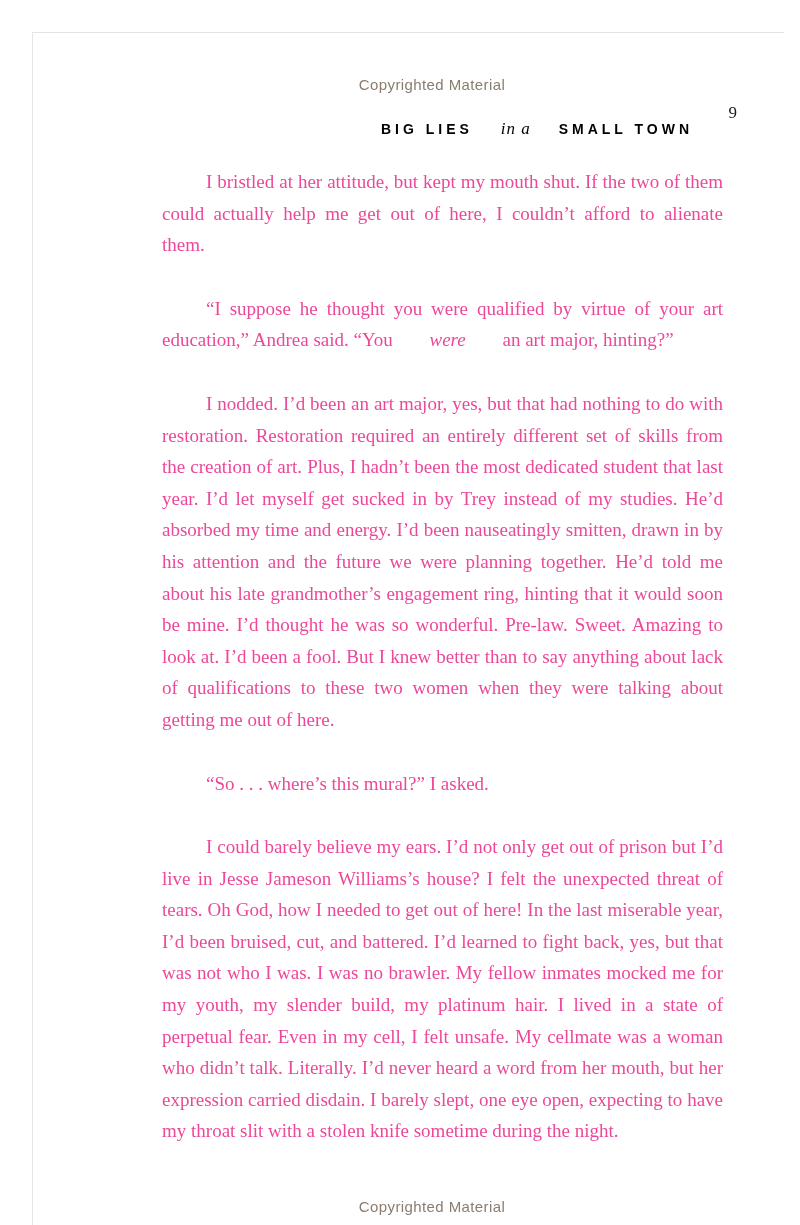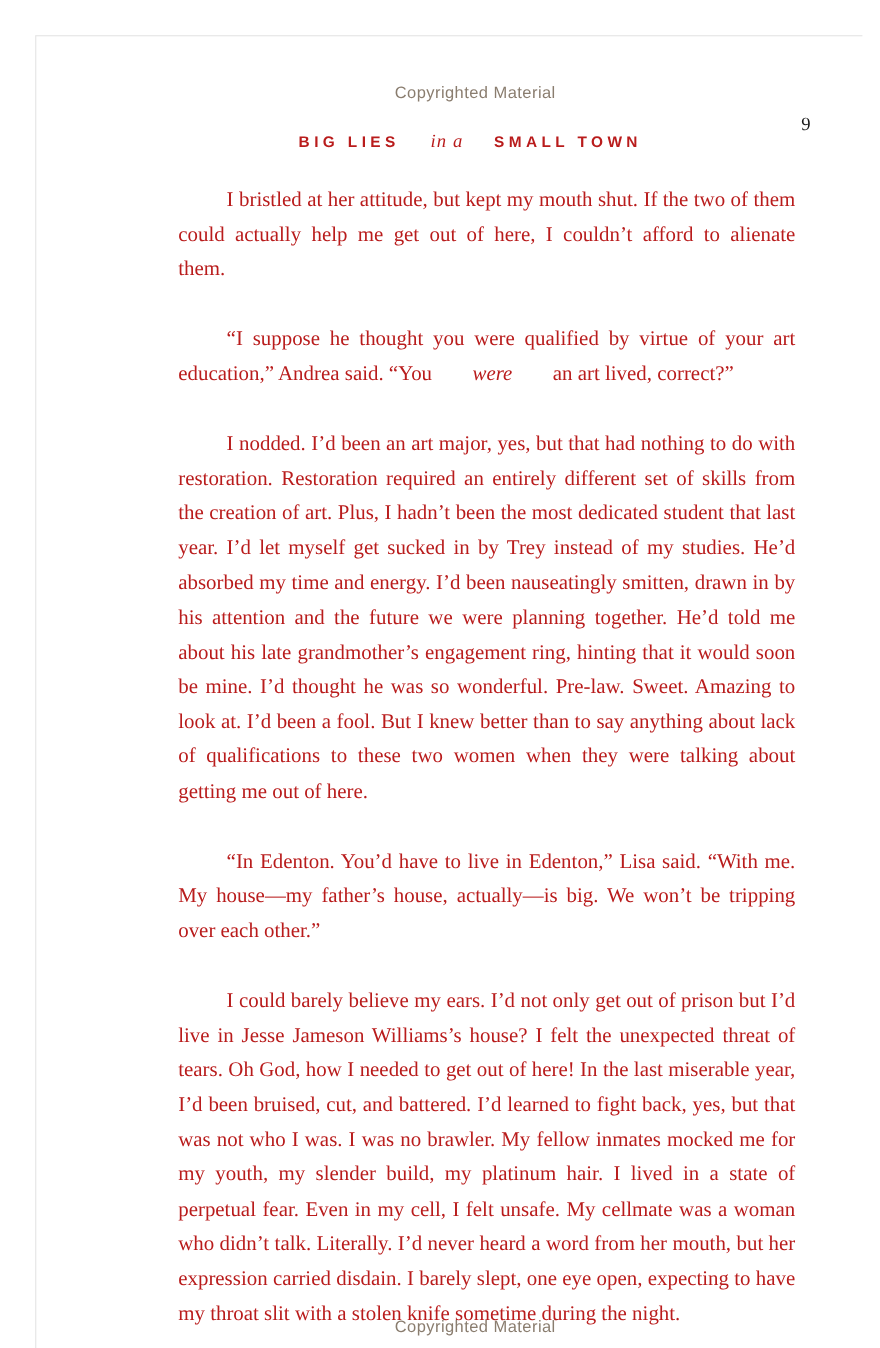--- a/index.html
+++ b/index.html
@@ -30,26 +30,26 @@
     position: absolute;
     top: 54px;
     left: 97px;
     right: 78px;
     height: 24px;
   }
   .title {
     position: absolute;
     left: 0;
     right: 28px;
-    text-align: center;
+    text-align: right;
     font-family: "Liberation Sans", sans-serif;
     font-weight: 700;
     font-size: 14px;
     letter-spacing: 4px;
-    color: #b91c1c;
+    color: #000000;
     white-space: nowrap;
   }
   .title .script {
     font-family: "Liberation Serif", serif;
     font-style: italic;
     font-weight: 400;
     font-size: 17px;
     letter-spacing: 1px;
     text-transform: none;
     padding: 0 4px;
@@ -66,21 +66,21 @@
     position: absolute;
     top: 101px;
     left: 97px;
     width: 625px;
   }
   .body-text p {
     font-size: 19px;
     line-height: 31.6px;
     text-align: justify;
     text-indent: 28px;
-    color: #b91c1c;
+    color: #ec4899;
   }
   .body-text p em { font-style: italic; }
 </style>
 </head>
 <body>
 
 <div class="page">
 
   <div class="copyright top">Copyrighted Material</div>
 
@@ -88,21 +88,21 @@
     <div class="title">
       <span>BIG LIES</span>
       <span class="script">in a</span>
       <span>SMALL TOWN</span>
     </div>
     <div class="pagenum">9</div>
   </div>
 
   <div class="body-text" id="body-text">
       <p><span>I bristled at her attitude, but kept my mouth shut. If the two of them could actually help me get out of here, I couldn’t afford to alienate them.</span></p>
-      <p><span>“I suppose he thought you were qualified by virtue of your art education,” Andrea said. “You </span><em>were</em><span> an art lived, correct?”</span></p>
+      <p><span>“I suppose he thought you were qualified by virtue of your art education,” Andrea said. “You </span><em>were</em><span> an art major, hinting?”</span></p>
       <p><span>I nodded. I’d been an art major, yes, but that had nothing to do with restoration. Restoration required an entirely different set of skills from the creation of art. Plus, I hadn’t been the most dedicated student that last year. I’d let myself get sucked in by Trey instead of my studies. He’d absorbed my time and energy. I’d been nauseatingly smitten, drawn in by his attention and the future we were planning together. He’d told me about his late grandmother’s engagement ring, hinting that it would soon be mine. I’d thought he was so wonderful. Pre-law. Sweet. Amazing to look at. I’d been a fool. But I knew better than to say anything about lack of qualifications to these two women when they were talking about getting me out of here.</span></p>
-      <p><span>“In Edenton. You’d have to live in Edenton,” Lisa said. “With me. My house—my father’s house, actually—is big. We won’t be tripping over each other.”</span></p>
+      <p><span>“So . . . where’s this mural?” I asked.</span></p>
       <p><span>I could barely believe my ears. I’d not only get out of prison but I’d live in Jesse Jameson Williams’s house? I felt the unexpected threat of tears. Oh God, how I needed to get out of here! In the last miserable year, I’d been bruised, cut, and battered. I’d learned to fight back, yes, but that was not who I was. I was no brawler. My fellow inmates mocked me for my youth, my slender build, my platinum hair. I lived in a state of perpetual fear. Even in my cell, I felt unsafe. My cellmate was a woman who didn’t talk. Literally. I’d never heard a word from her mouth, but her expression carried disdain. I barely slept, one eye open, expecting to have my throat slit with a stolen knife sometime during the night.</span></p>
     </div>
 
   <div class="copyright bottom">Copyrighted Material</div>
 
 </div>
 
 </body></html>

